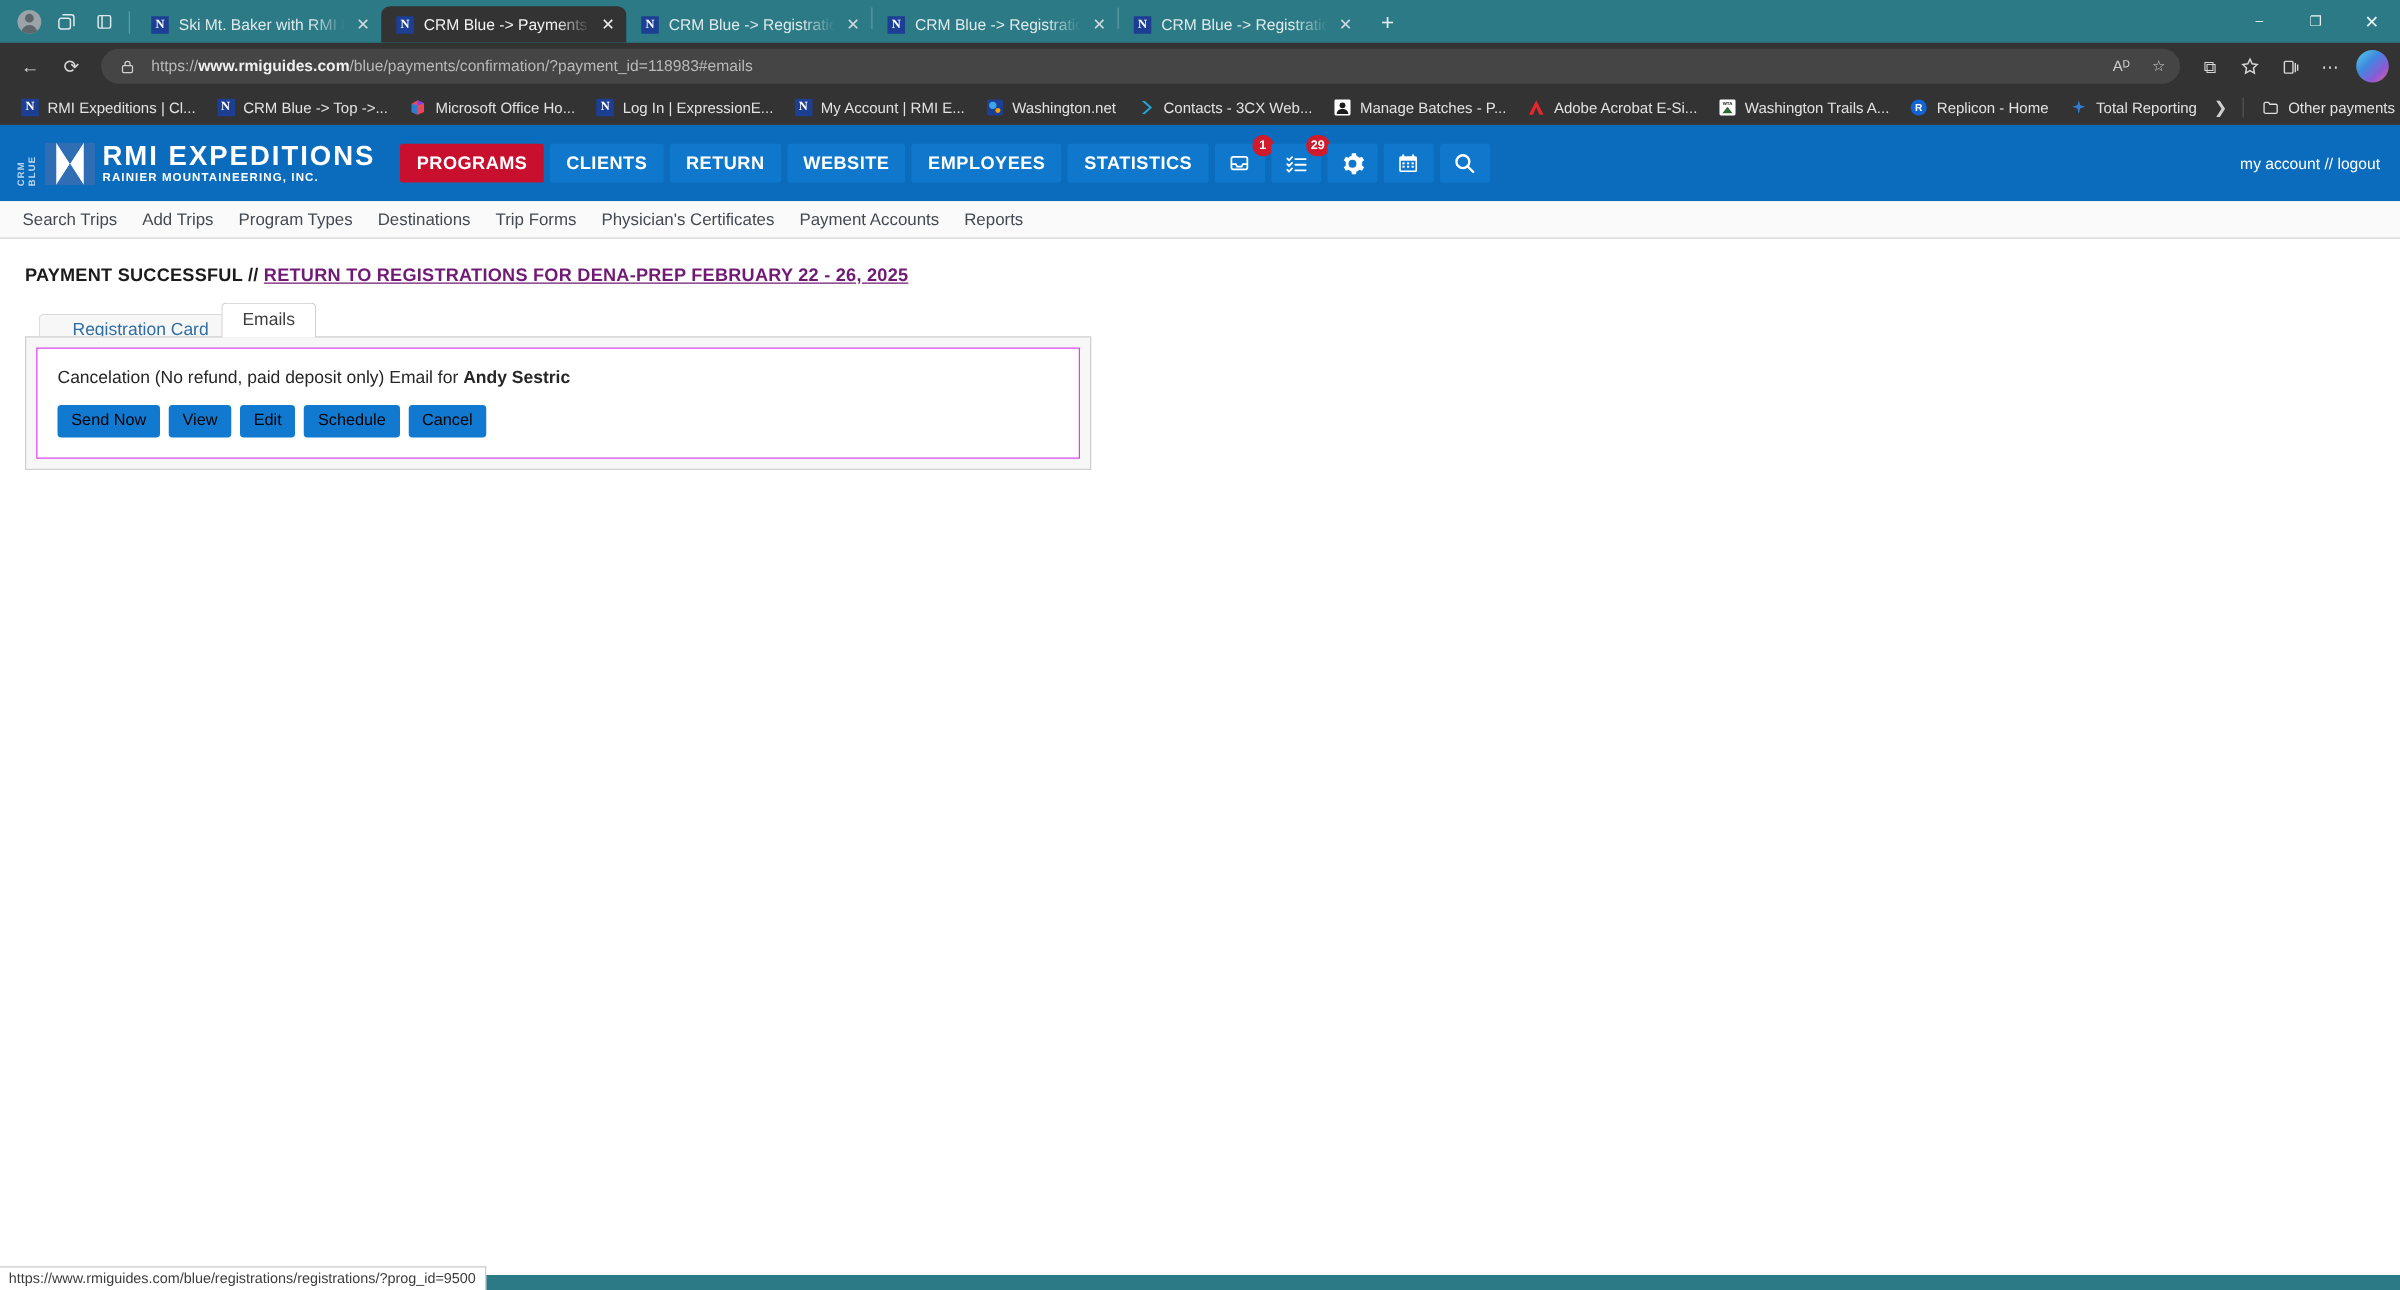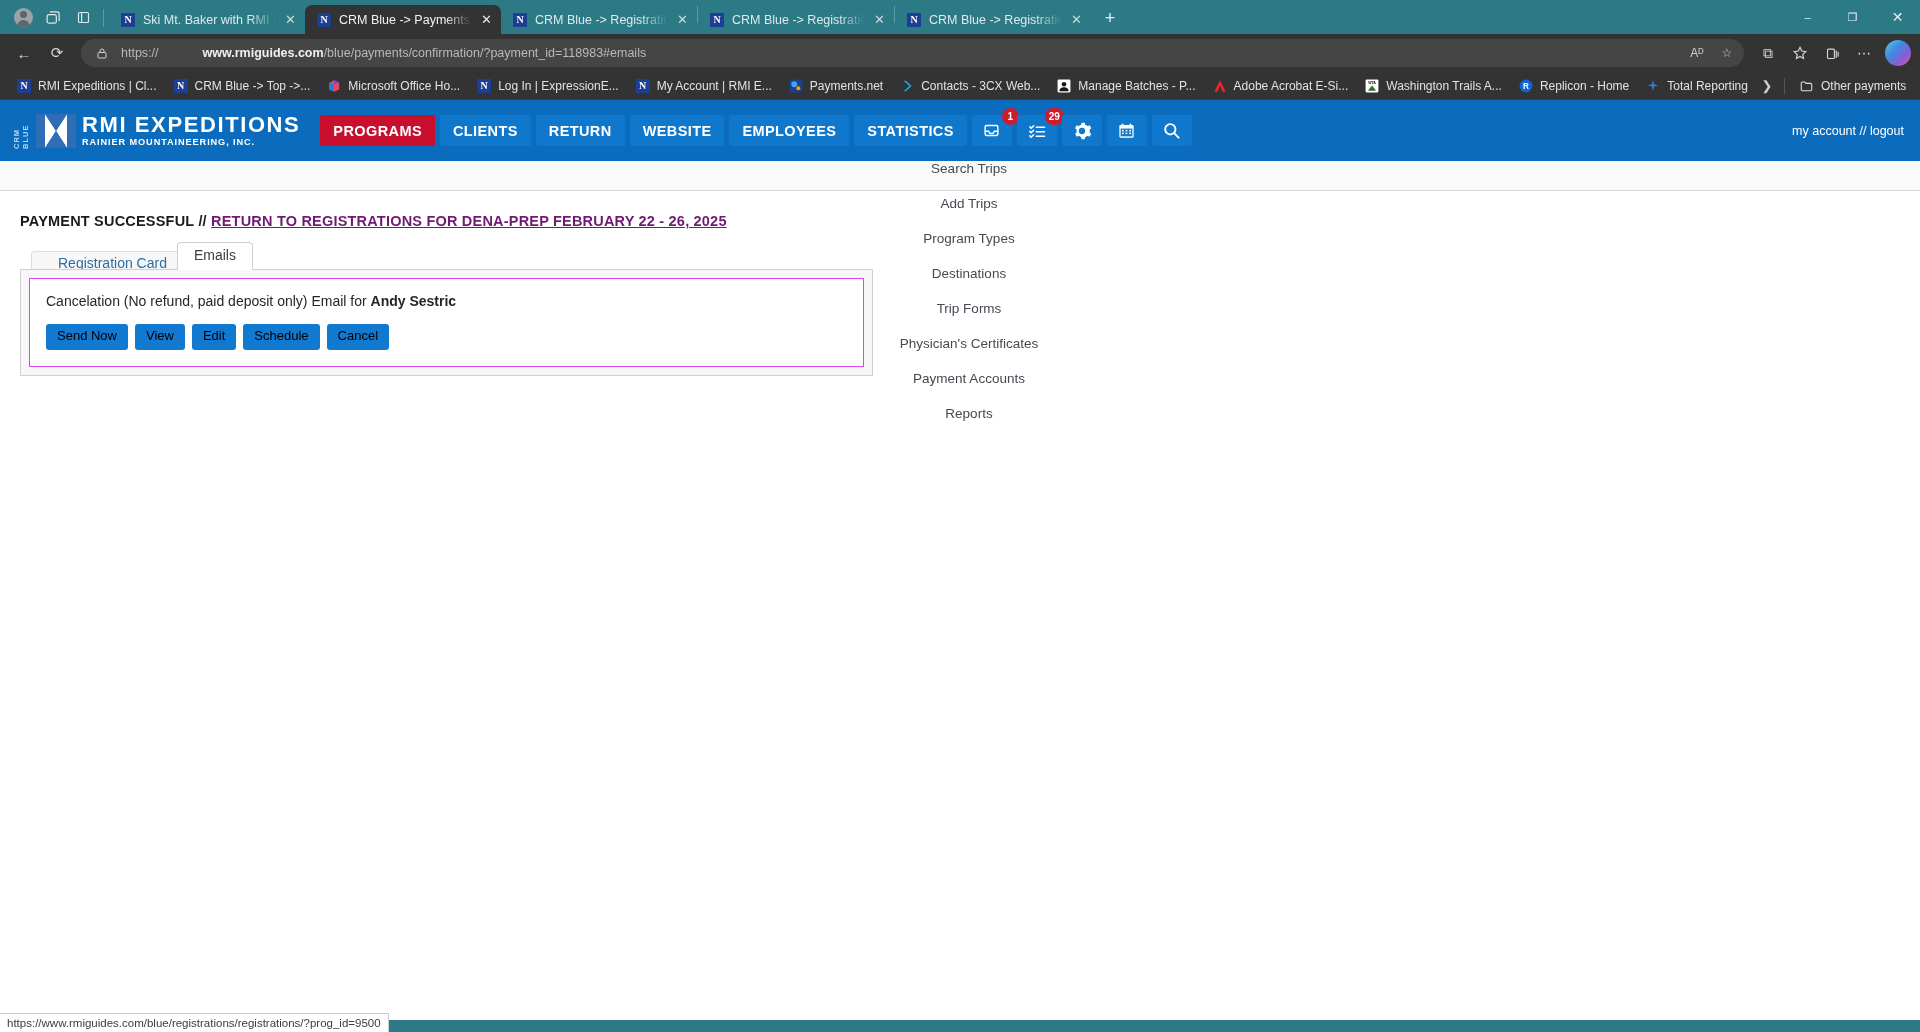--- a/index.html
+++ b/index.html
@@ -126,21 +126,21 @@
     margin: 0 6px;
     gap: 8px;
     min-width: 0;
   }
   .omni-url {
     flex: 1 1 auto;
     font-size: 12.5px;
     color: #b9b9b9;
     white-space: nowrap; overflow: hidden;
   }
-  .omni-url b { color: #f0f0f0; font-weight: 600; margin-left: 44px; }
+  .omni-url b { color: #f0f0f0; font-weight: 600; }
   .omni-icon {
     width: 22px; height: 22px; flex: none;
     display: flex; align-items: center; justify-content: center;
     color: #cfcfcf; font-size: 12px;
   }
   .nav-right { display: flex; align-items: center; gap: 2px; flex: none; }
   .nav-right .nav-btn { font-size: 14px; }
   .copilot {
     width: 26px; height: 26px; border-radius: 50%;
     background: linear-gradient(135deg,#5ad1e6 0%,#3f8ae0 38%,#8a5bd6 70%,#e0638f 100%);
@@ -258,21 +258,20 @@
     white-space: nowrap;
   }
 
   .crm-submenu {
     height: 30px;
     background: #fafafa;
     border-bottom: 1px solid #d6d6d6;
     display: flex; align-items: center;
     padding-left: 18px;
     gap: 20px;
-    flex-direction: column;
   }
   .submenu-item {
     font-size: 13.5px;
     color: #444a52;
     white-space: nowrap;
   }
 
   .content { padding: 22px 20px 0 20px; }
   .status-line {
     font-size: 14.5px;
@@ -528,21 +527,21 @@
     </div>
 
     <div class="bm">
       <span class="bm-ico">
         <svg width="14" height="14" viewBox="0 0 24 24">
           <rect x="1" y="1" width="22" height="22" rx="3" fill="#1c3f94"></rect>
           <circle cx="9" cy="9" r="5" fill="#3da5e8"></circle>
           <circle cx="16" cy="16" r="3.4" fill="#f0a500"></circle>
         </svg>
       </span>
-      <span class="bm-label">Payments.net</span>
+      <span class="bm-label">Washington.net</span>
     </div>
 
     <div class="bm">
       <span class="bm-ico">
         <svg width="14" height="14" viewBox="0 0 24 24" fill="#21a7e0">
           <path d="M6 3 L16 12 L6 21 L10 21 L20 12 L10 3 Z"></path>
         </svg>
       </span>
       <span class="bm-label">Contacts - 3CX Web...</span>
     </div>

